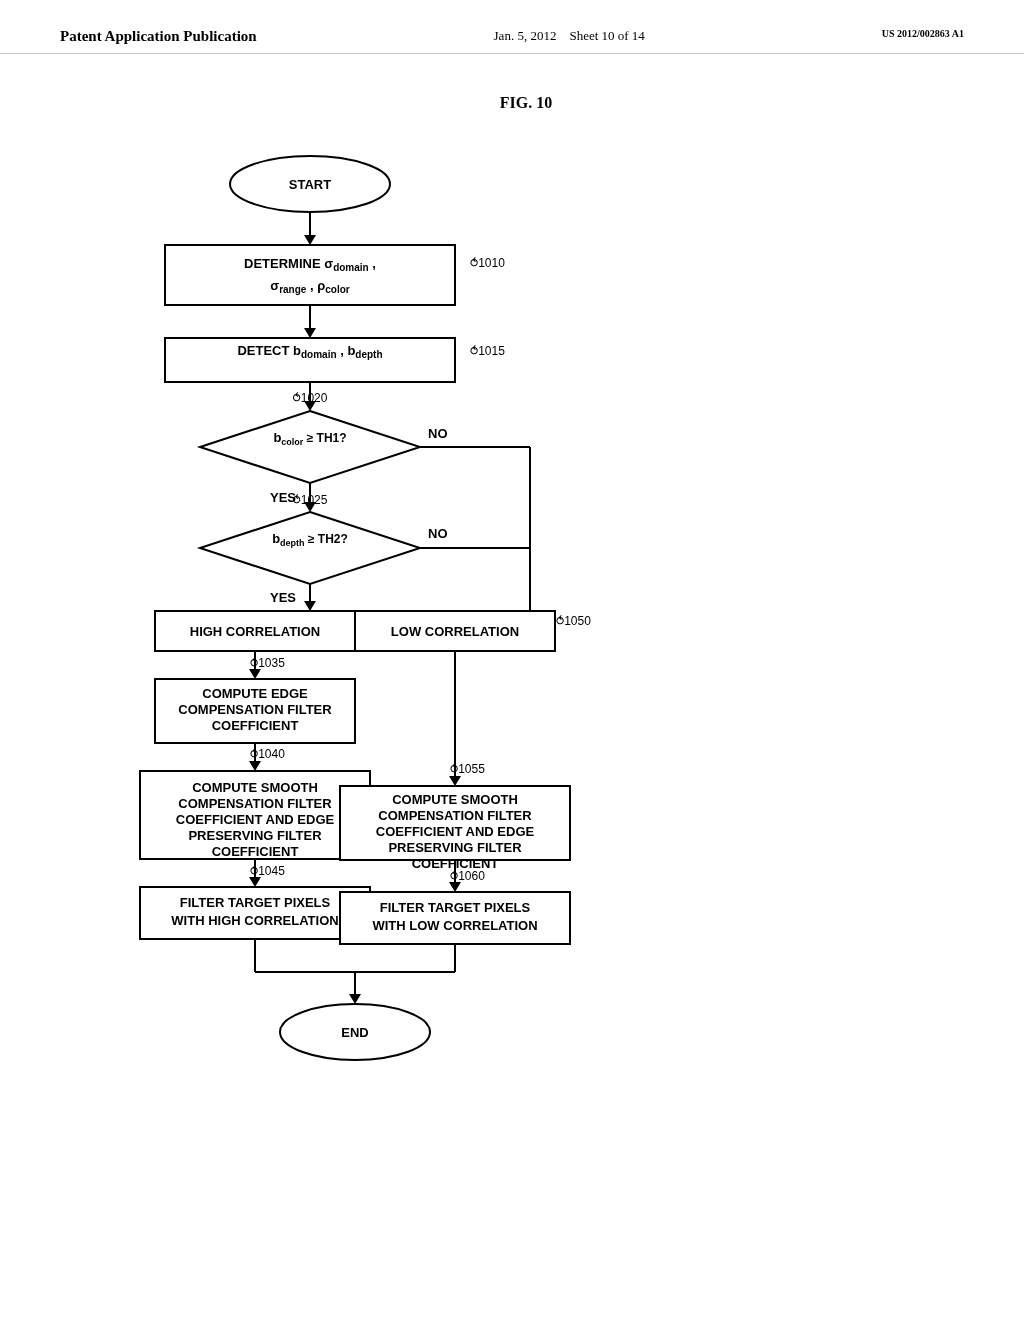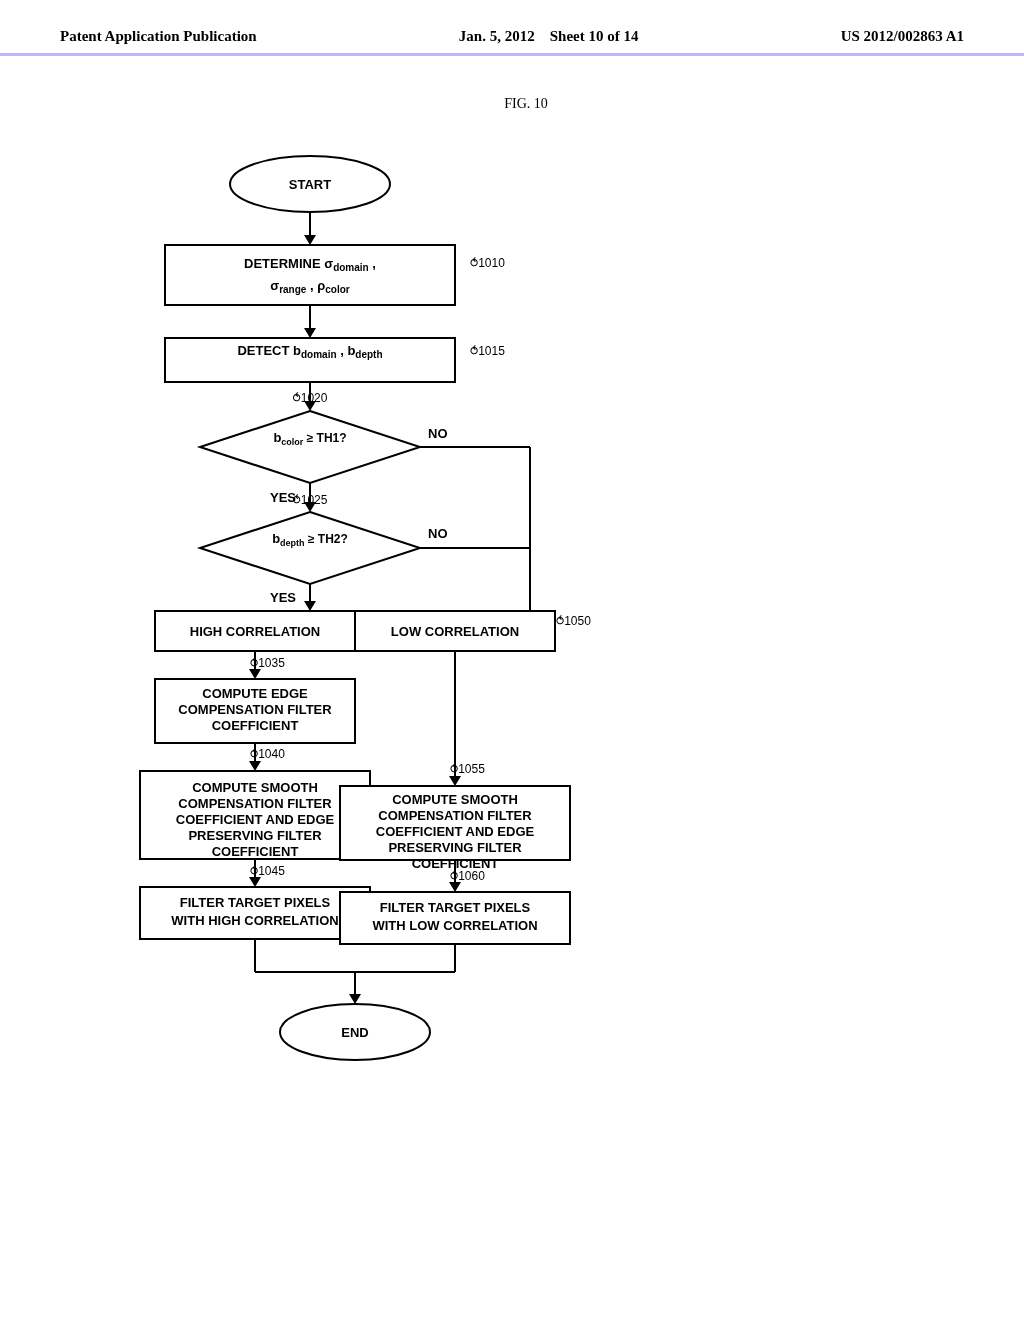--- a/index.html
+++ b/index.html
@@ -8,40 +8,39 @@
       font-family: 'Times New Roman', Times, serif;
       width: 1024px;
       min-height: 1320px;
       position: relative;
     }
     .header {
       display: flex;
       justify-content: space-between;
       align-items: flex-start;
       padding: 28px 60px 0 60px;
-      border-bottom: 3px solid #c4b5fd;
+      border-bottom: 1px solid #c4b5fd;
       padding-bottom: 8px;
     }
     .header-left {
       font-size: 15px;
       font-weight: bold;
     }
     .header-center {
-      font-size: 15px;
+      font-size: 13px;
       text-align: left;
-      font-weight: bold;
     }
     .header-right {
-      font-size: 15px;
+      font-size: 10px;
       font-weight: bold;
     }
     .fig-title {
       text-align: center;
-      font-size: 14px;
-      font-weight: normal;
+      font-size: 16px;
+      font-weight: bold;
       margin-top: 40px;
       margin-bottom: 30px;
       padding-left: 28px;
     }
   </style>
 </head>
 <body>
 
 <div class="header">
   <div class="header-left">

